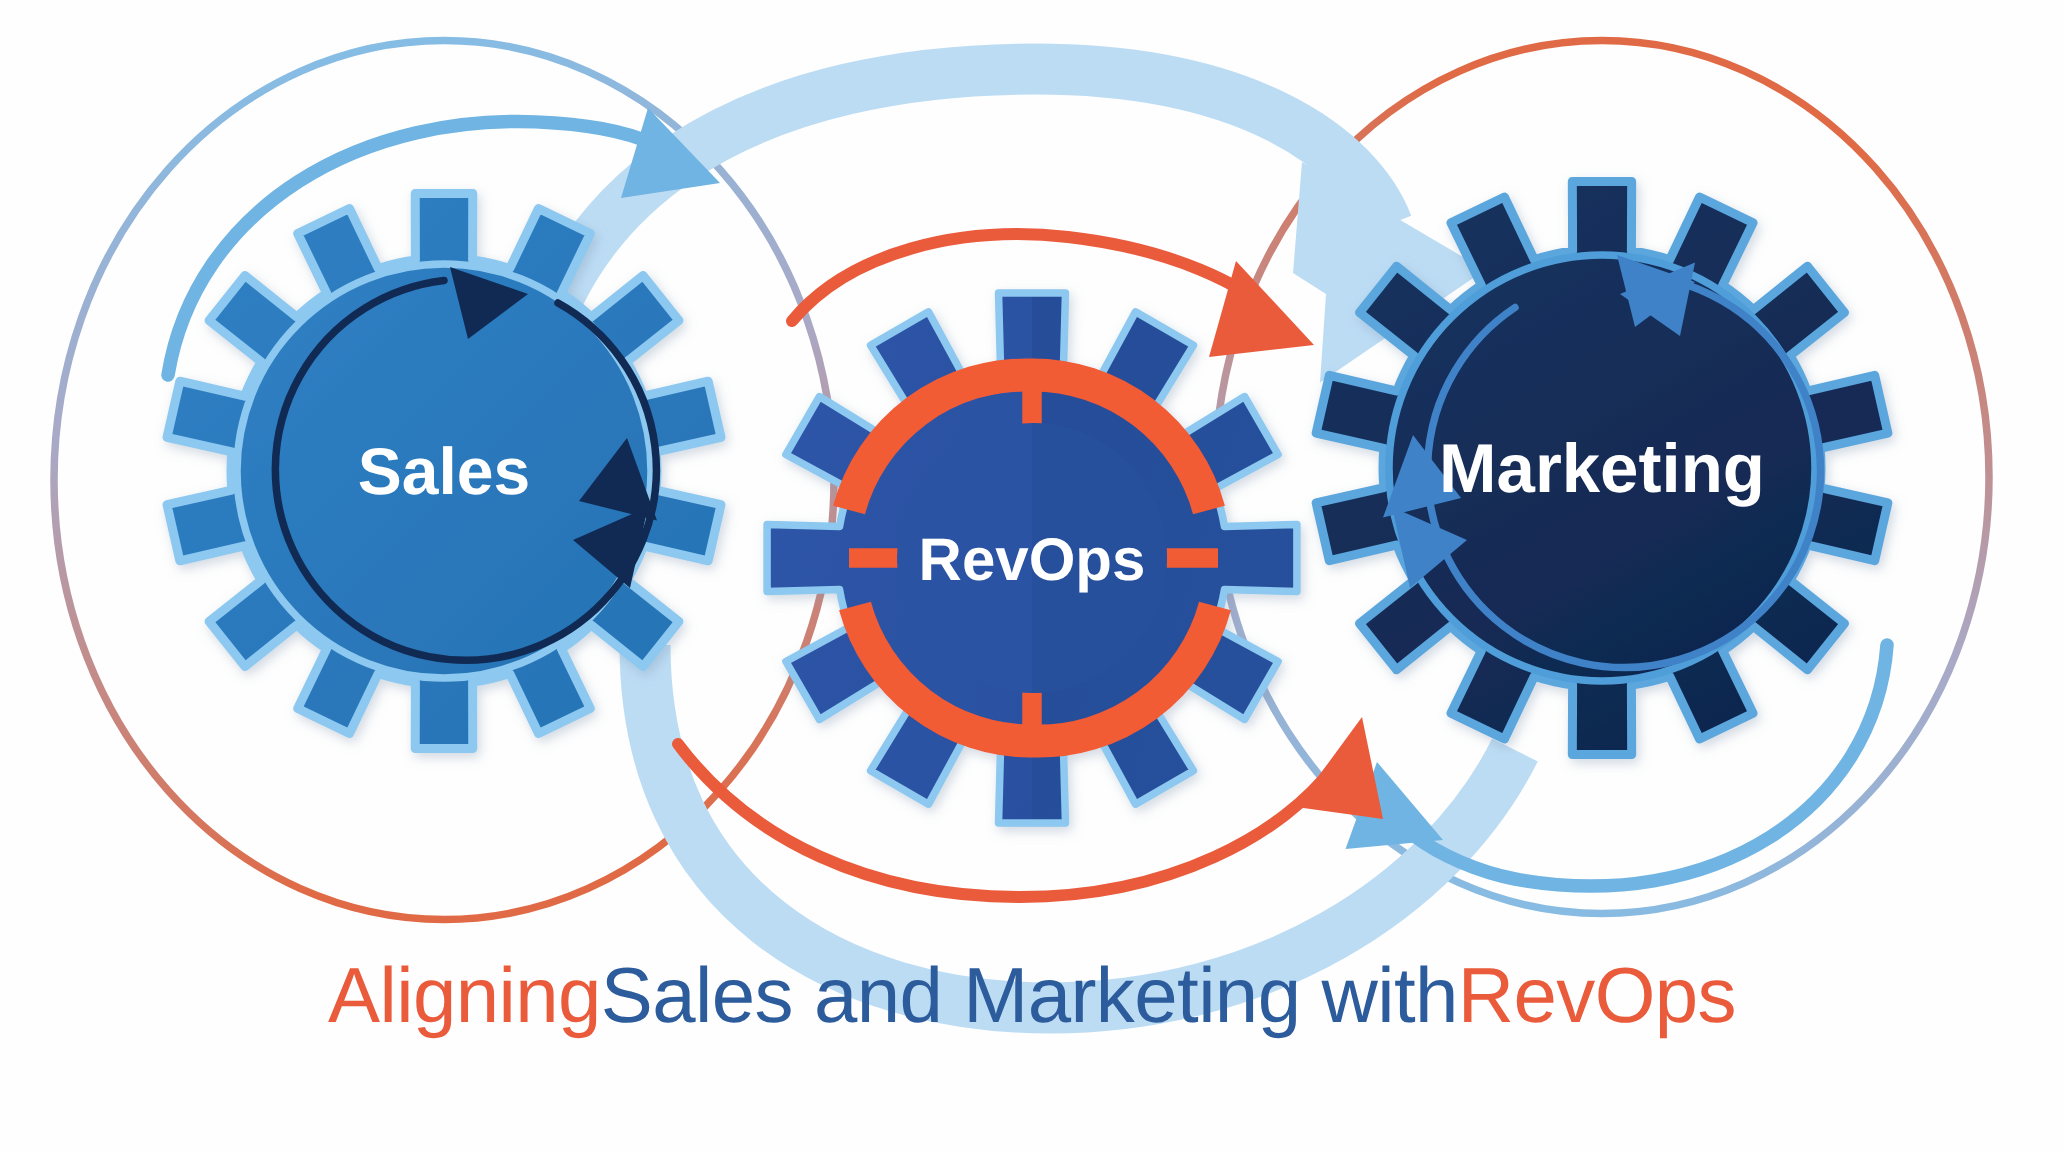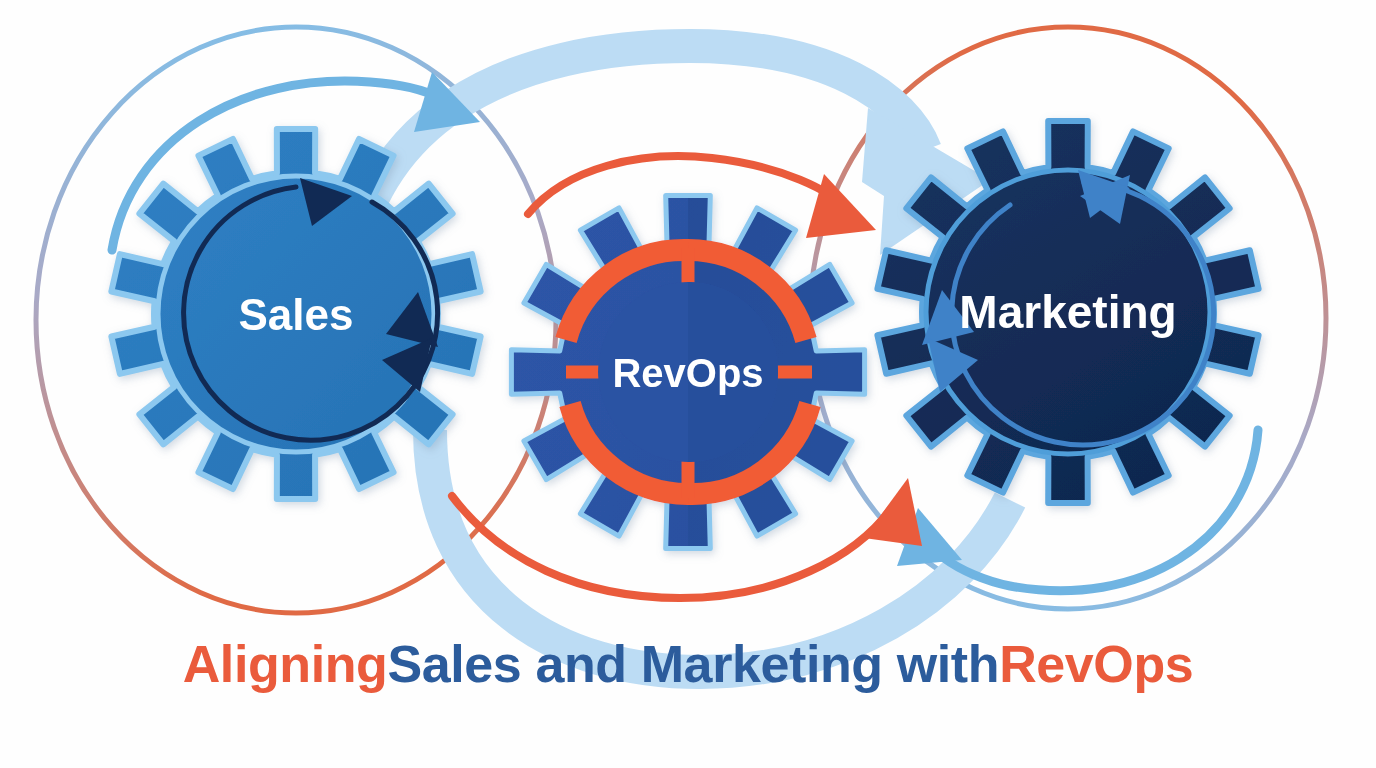--- a/index.html
+++ b/index.html
@@ -40,21 +40,21 @@
   .gear-label-mkt     { font-size: 46px; }
 
   #caption {
     position: absolute;
     left: 0;
     right: 0;
     top: 636px;
     text-align: center;
     white-space: nowrap;
     font-family: "Liberation Sans", sans-serif;
-    font-weight: bold;
+    font-weight: normal;
     font-size: 52px;
     letter-spacing: -0.4px;
     line-height: 1.1;
   }
   #caption span { display: inline; }
   .cap-accent { color: #ea5b3c; }
   .cap-blue   { color: #2c5c9c; }
   .cap-space  { display: inline-block; width: 11px; }
 </style>
 </head>

